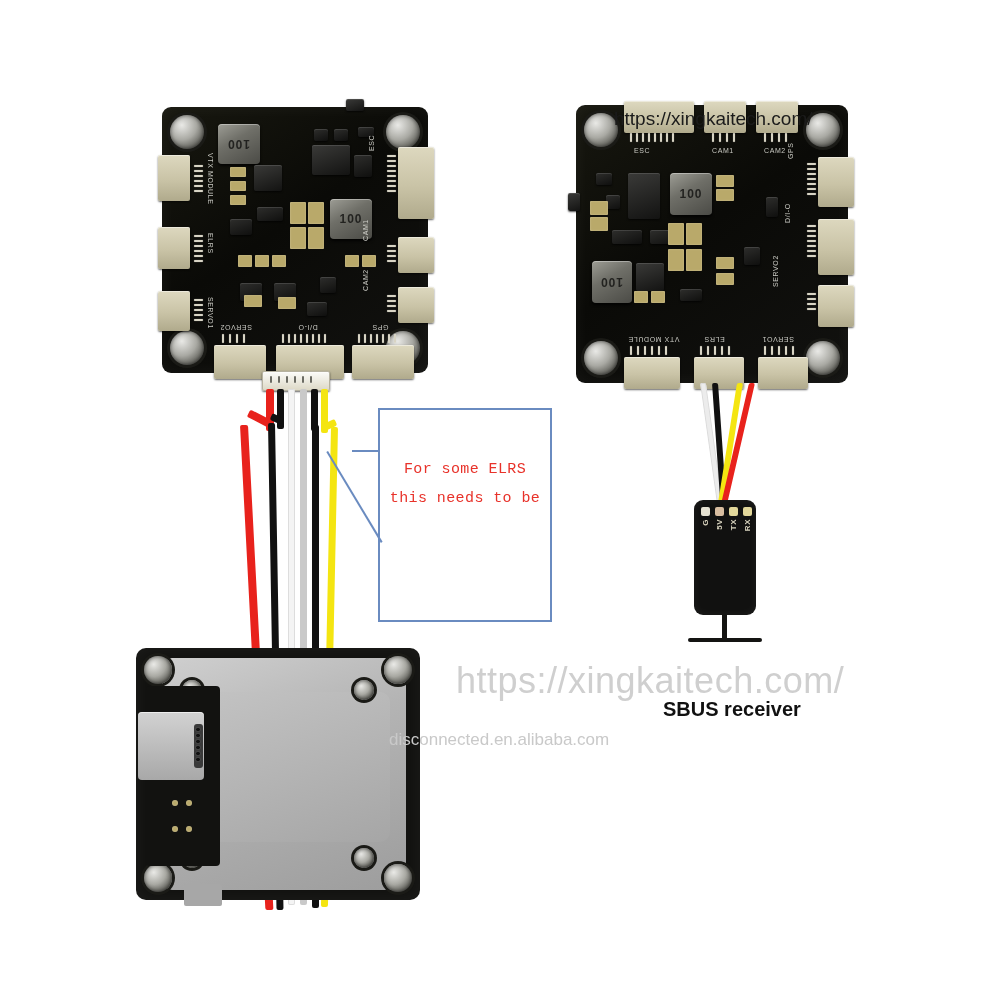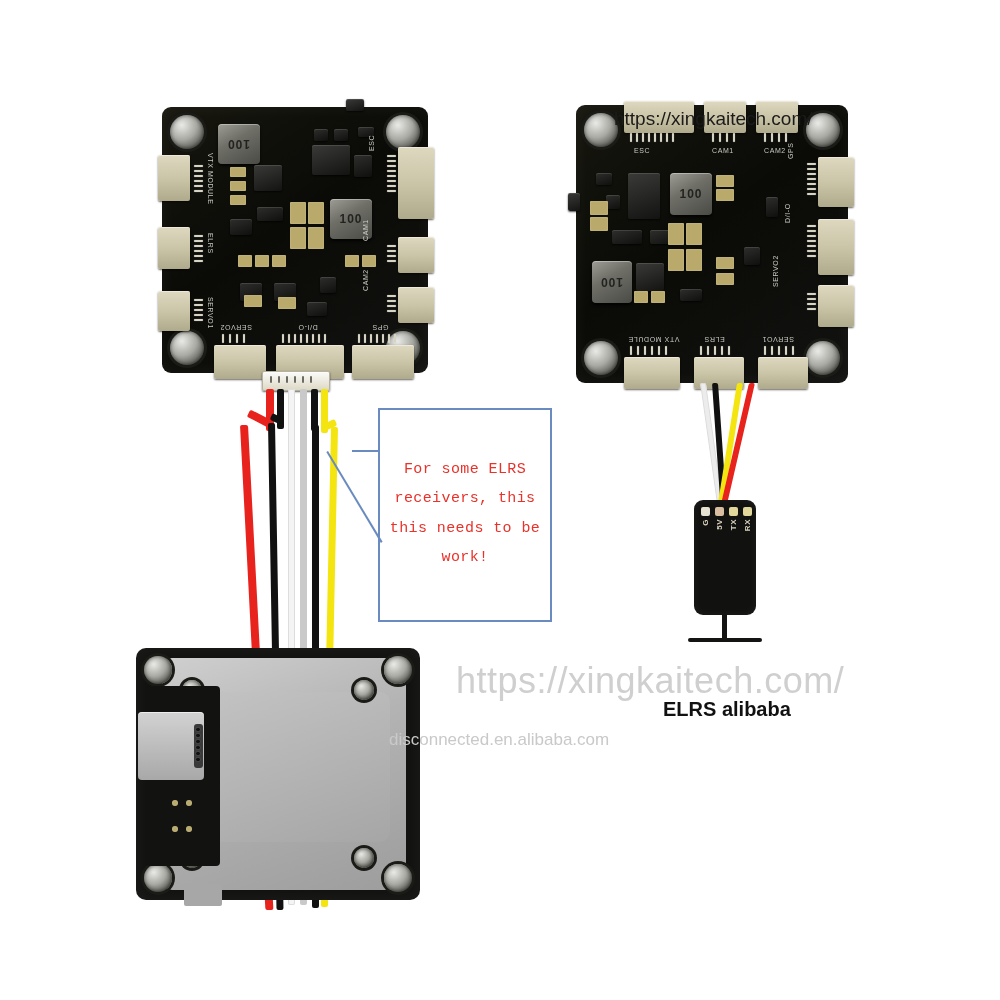--- a/index.html
+++ b/index.html
@@ -390,23 +390,21 @@
   <div class="wire" style="left:312px;top:425px;width:7px;height:483px;background:#111;"></div>
   <div class="wlabel" style="left:309px;top:806px;width:13px;height:52px;background:#111;color:#fff;">GND</div>
 
   <div class="wire" style="left:321px;top:389px;width:7px;height:44px;background:#f4e511;"></div>
   <div class="wire" style="left:331px;top:427px;width:7px;height:480px;background:#f4e511;transform:skewX(-1.2deg);transform-origin:top;"></div>
   <div class="wire" style="left:324px;top:424px;width:13px;height:7px;background:#f4e511;transform:rotate(-24deg);transform-origin:left center;"></div>
   <div class="wlabel" style="left:325px;top:800px;width:14px;height:62px;background:#f4e511;color:#222;">SBUS</div>
 
   <div class="callout" style="left:378px;top:408px;width:170px;height:210px;">
     <p style="margin-top:45px;text-align:center;">For some ELRS</p>
-    <p>receivers, this</p>
     <p>this needs to be</p>
-    <p>work!</p>
   </div>
 
   <div class="line" style="left:352px;top:450px;width:26px;height:2px;"></div>
   <div class="line" style="left:328px;top:451px;width:106px;height:2px;transform:rotate(59deg);transform-origin:left top;"></div>
 
   <div class="wire" style="left:700px;top:383px;width:6px;height:126px;background:#ececec;box-shadow:0 0 0 1px #dcdcdc inset;transform:skewX(8deg);transform-origin:top;"></div>
   <div class="wire" style="left:712px;top:383px;width:6px;height:126px;background:#111;transform:skewX(4deg);transform-origin:top;"></div>
   <div class="wire" style="left:737px;top:383px;width:6px;height:126px;background:#f4e511;transform:skewX(-9deg);transform-origin:top;"></div>
   <div class="wire" style="left:749px;top:383px;width:6px;height:126px;background:#e8221c;transform:skewX(-13deg);transform-origin:top;"></div>
 
@@ -448,16 +446,16 @@
         <i style="width:4px;height:3px;background:#111;"></i>
     </div>
     <div class="pad" style="left:36px;top:152px;width:6px;height:6px;border-radius:50%;"></div>
     <div class="pad" style="left:50px;top:152px;width:6px;height:6px;border-radius:50%;"></div>
     <div class="pad" style="left:36px;top:178px;width:6px;height:6px;border-radius:50%;"></div>
     <div class="pad" style="left:50px;top:178px;width:6px;height:6px;border-radius:50%;"></div>
     <div style="position:absolute;left:48px;bottom:-6px;width:38px;height:22px;background:#a7a7a7;border-radius:2px;"></div>
   </div>
 
   <div class="wm-main" style="left:456px;top:660px;">https://xingkaitech.com/</div>
-  <div class="caption" style="left:663px;top:698px;">ELRS alibaba</div>
+  <div class="caption" style="left:663px;top:698px;">SBUS receiver</div>
   <div class="wm-ali" style="left:389px;top:730px;">disconnected.en.alibaba.com</div>
 
 </div>
 
 </body></html>

